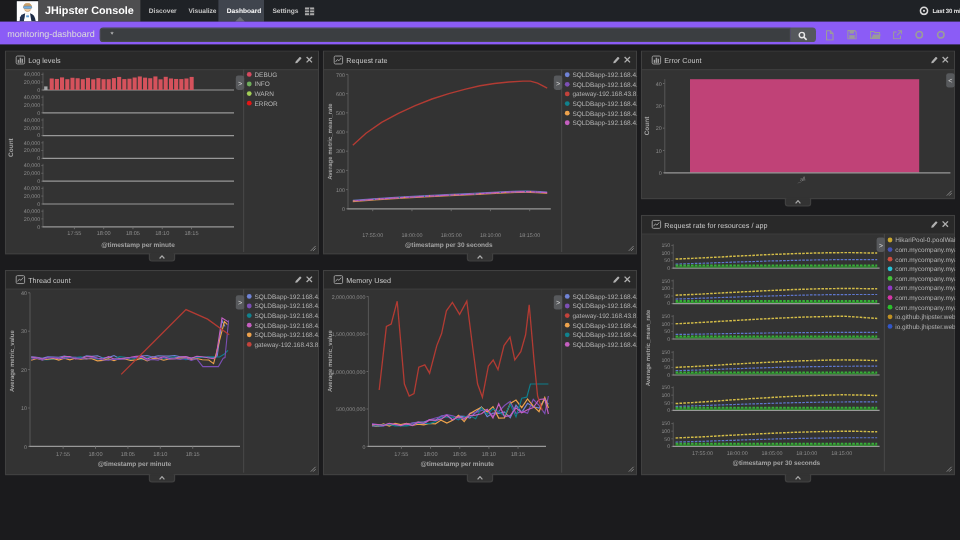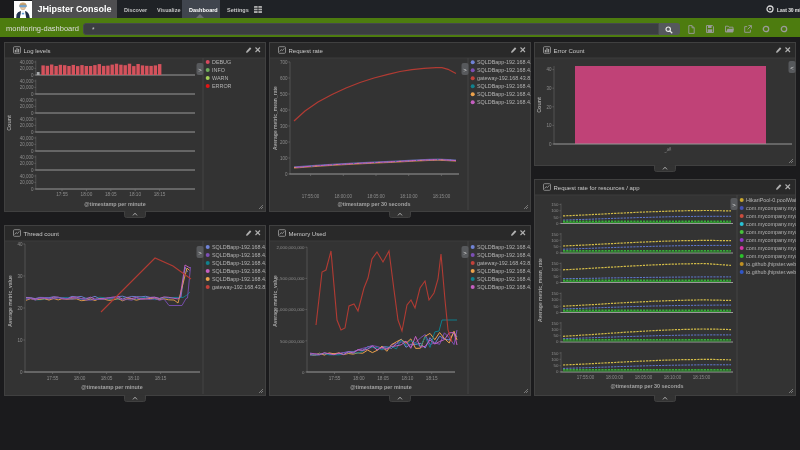--- a/index.html
+++ b/index.html
@@ -1,21 +1,21 @@
 <!DOCTYPE html>
 <html><head><meta charset="utf-8"><style>
 * { margin:0; padding:0; box-sizing:border-box; }
 html,body { width:800px; height:450px; background:#1b1b1d; font-family:"Liberation Sans",sans-serif; overflow:hidden; }
 #navbar { position:absolute; left:13px; top:0; width:792px; height:18px; background:#1f2226; }
 #logo { position:absolute; left:0; top:0; }
 #brand { position:absolute; left:19px; top:0; width:85px; height:18px; background:#4e4e50; color:#fff; font-size:9px; font-weight:bold; line-height:18px; text-align:center; }
 .nav .ni { position:absolute; top:6.5px; font-size:5.5px; font-weight:bold; color:#c5c5c5; }
 .tab { position:absolute; left:169px; top:0; width:38px; height:18px; background:#40454e; }
 #caret { position:absolute; left:183px; top:14px; width:0; height:0; border-left:4.5px solid transparent; border-right:4.5px solid transparent; border-bottom:4px solid #6a6d73; }
-#querybar { position:absolute; left:0; top:18px; width:800px; height:19px; background:#4d7c0f; }
+#querybar { position:absolute; left:0; top:18px; width:800px; height:19px; background:#8b5cf6; }
 #dashtitle { position:absolute; left:6px; top:6px; font-size:7.5px; color:#dcdcdc; }
 #qinput { position:absolute; left:83px; top:5px; width:576px; height:12px; background:#3b3e41; border:1px solid #46494d; border-radius:3px 0 0 3px; color:#cacaca; font-size:6.5px; padding:2px 0 0 8px; }
 #qbtn { position:absolute; left:659px; top:5px; width:21px; height:12px; background:#55585c; border-radius:0 3px 3px 0; }
 .tico { position:absolute; top:7px; }
 .panel { position:absolute; }
 text { font-family:"Liberation Sans",sans-serif; }
 </style></head><body>
 
 <div id="navbar">
   <div id="logo"><svg width="20" height="18">

